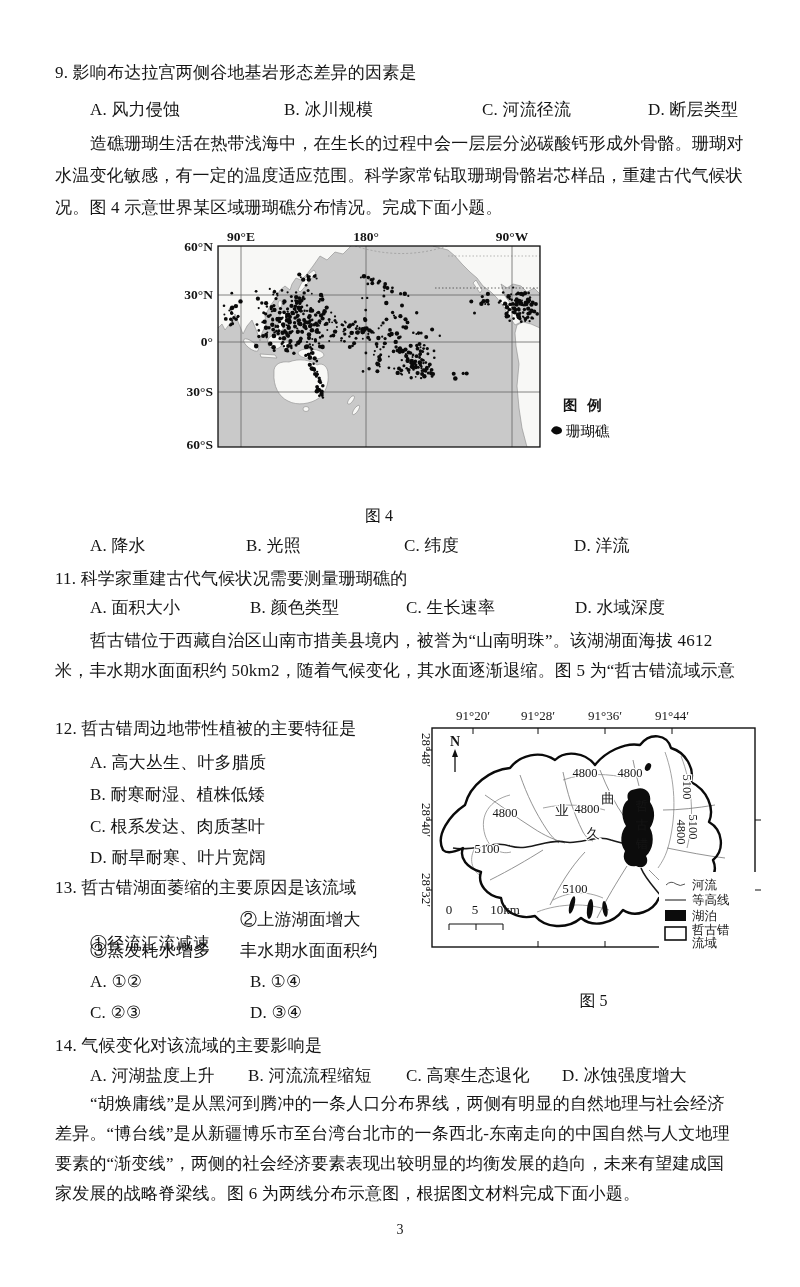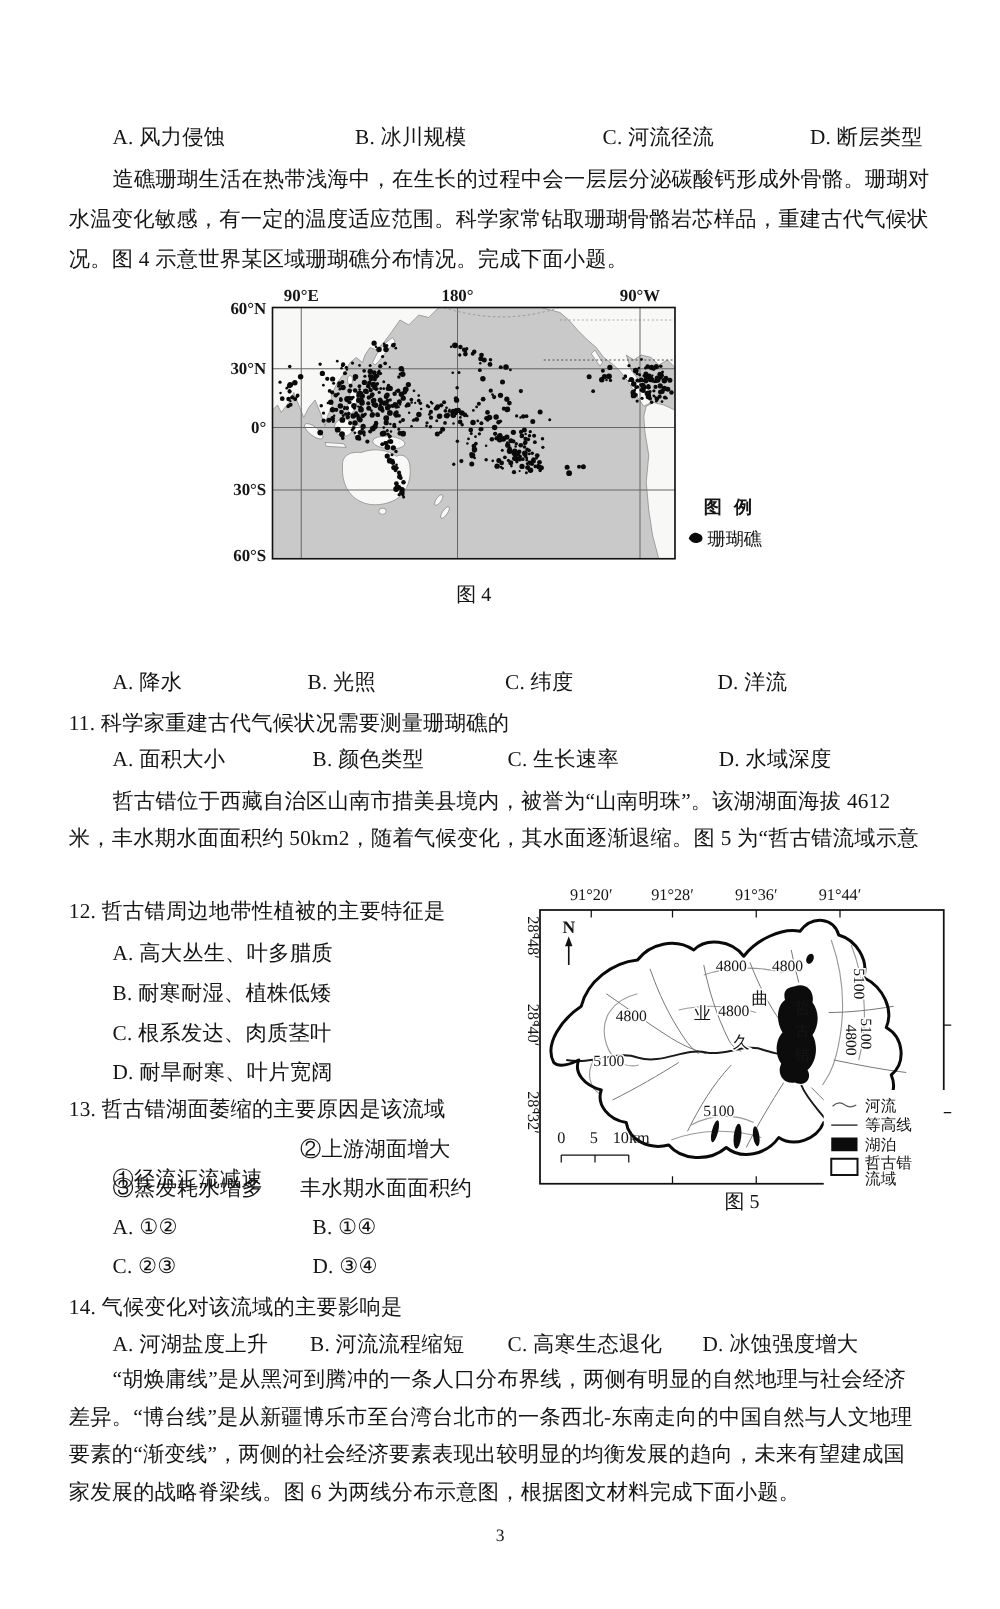--- a/index.html
+++ b/index.html
@@ -1,29 +1,30 @@
 <!DOCTYPE html>
 <html><head>
 <meta charset="utf-8">
 <style>
   html,body{margin:0;padding:0;background:#ffffff;}
   .page{position:relative;width:800px;height:1287px;background:#fff;
         font-family:"Liberation Serif","DejaVu Serif",serif;color:#151515;
         font-size:17px;overflow:hidden;}
   .ln{position:absolute;white-space:nowrap;letter-spacing:.2px;line-height:1.25;}
-  .cap{position:absolute;text-align:center;font-size:16px;}
+  .cap{position:absolute;text-align:center;font-size:16px;margin-top:40px;}
   .pageno{position:absolute;width:100%;text-align:center;top:1222px;font-size:14px;}
   svg{position:absolute;}
   svg text{font-family:"Liberation Serif","DejaVu Serif",serif;fill:#151515;}
 </style>
 </head>
 <body>
 
 <div class="page">
 
+  <div class="ln" style="left:55px;top:62px">9. 影响布达拉宫两侧谷地基岩形态差异的因素是</div>
   <div class="ln" style="left:90px;top:99px">A. 风力侵蚀</div>
   <div class="ln" style="left:284px;top:99px">B. 冰川规模</div>
   <div class="ln" style="left:482px;top:99px">C. 河流径流</div>
   <div class="ln" style="left:648px;top:99px">D. 断层类型</div>
 
   <div class="ln" style="left:90px;top:133px">造礁珊瑚生活在热带浅海中，在生长的过程中会一层层分泌碳酸钙形成外骨骼。珊瑚对</div>
   <div class="ln" style="left:55px;top:165px">水温变化敏感，有一定的温度适应范围。科学家常钻取珊瑚骨骼岩芯样品，重建古代气候状</div>
   <div class="ln" style="left:55px;top:197px">况。图 4 示意世界某区域珊瑚礁分布情况。完成下面小题。</div>
 
   <svg id="fig4" style="left:165px;top:228px" width="480" height="258" viewBox="0 0 480 258">

